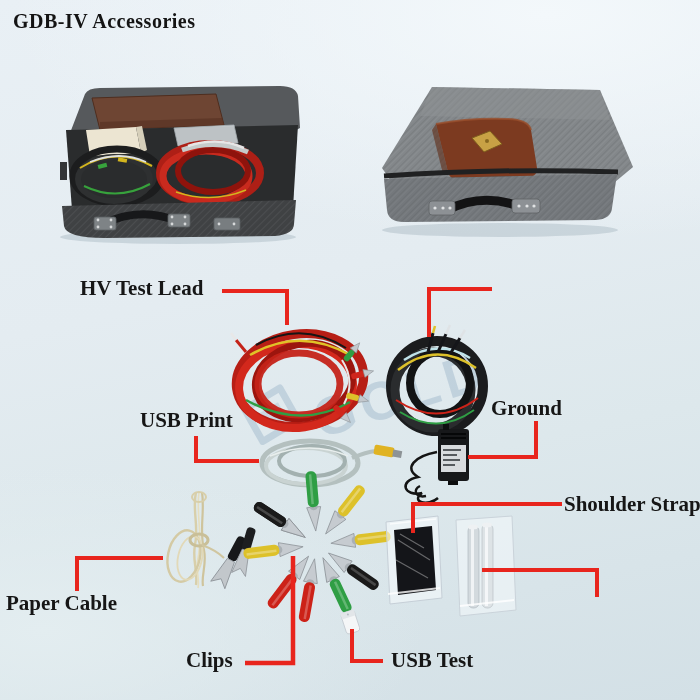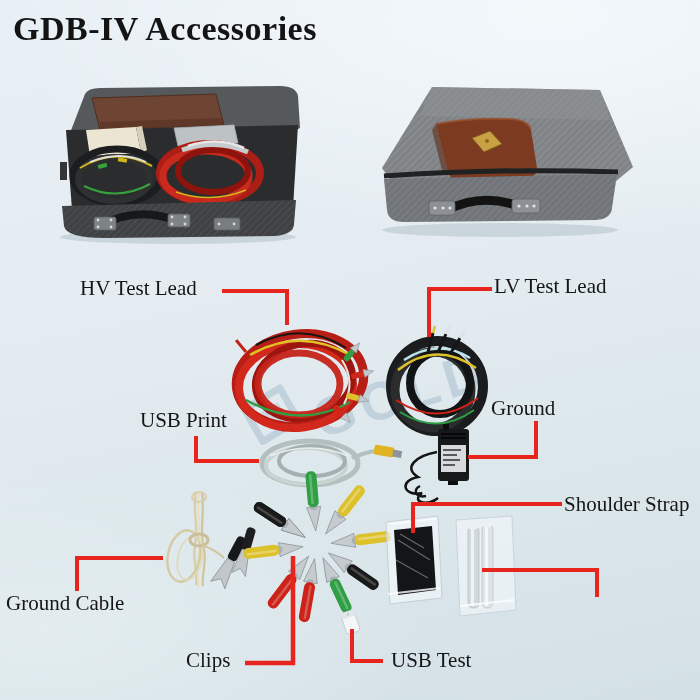--- a/index.html
+++ b/index.html
@@ -6,24 +6,24 @@
   .stage{
     position:relative;width:700px;height:700px;overflow:hidden;
     font-family:"Liberation Serif",serif;
     background:
       radial-gradient(900px 380px at 78% 2%, #f3f8fb 0%, rgba(243,248,251,0) 60%),
       radial-gradient(700px 300px at 6% 90%, #e3edf0 0%, rgba(227,237,240,0) 55%),
       linear-gradient(168deg,#e9f0f5 0%,#e4ecf1 40%,#dde8ec 65%,#d3e0e6 100%);
   }
   .page-title{
     position:absolute;left:13px;top:10px;
-    font-size:34px;font-weight:bold;color:#141414;letter-spacing:.5px;white-space:nowrap;
+    font-size:20px;font-weight:bold;color:#141414;letter-spacing:.5px;white-space:nowrap;
   }
   .lbl{
-    position:absolute;font-size:21px;font-weight:normal;color:#161616;white-space:nowrap;
+    position:absolute;font-size:21px;font-weight:bold;color:#161616;white-space:nowrap;
   }
   svg.scene{position:absolute;left:0;top:0;}
 </style>
 </head>
 <body>
 
 <div class="stage">
 
   <svg class="scene" width="700" height="700" viewBox="0 0 700 700">
     <defs>
@@ -307,21 +307,20 @@
       <polyline points="562,504 413,504 413,533"></polyline>
       <polyline points="482,570 597,570 597,597"></polyline>
       <polyline points="77,591 77,558 163,558"></polyline>
       <polyline points="245,663 293,663 293,556" stroke-width="4.5"></polyline>
       <polyline points="352,629 352,661 383,661"></polyline>
     </g>
   </svg>
 
   <div class="page-title">GDB-IV Accessories</div>
   <div class="lbl" style="left:80px;top:276px">HV Test Lead</div>
-  <div class="lbl" style="left:494px;top:274px">LV Test Lead</div>
   <div class="lbl" style="left:140px;top:408px">USB Print</div>
   <div class="lbl" style="left:491px;top:396px">Ground</div>
   <div class="lbl" style="left:564px;top:492px">Shoulder Strap</div>
-  <div class="lbl" style="left:6px;top:591px">Ground Cable</div>
+  <div class="lbl" style="left:6px;top:591px">Paper Cable</div>
   <div class="lbl" style="left:186px;top:648px">Clips</div>
   <div class="lbl" style="left:391px;top:648px">USB Test</div>
 
 </div>
 
 </body></html>

